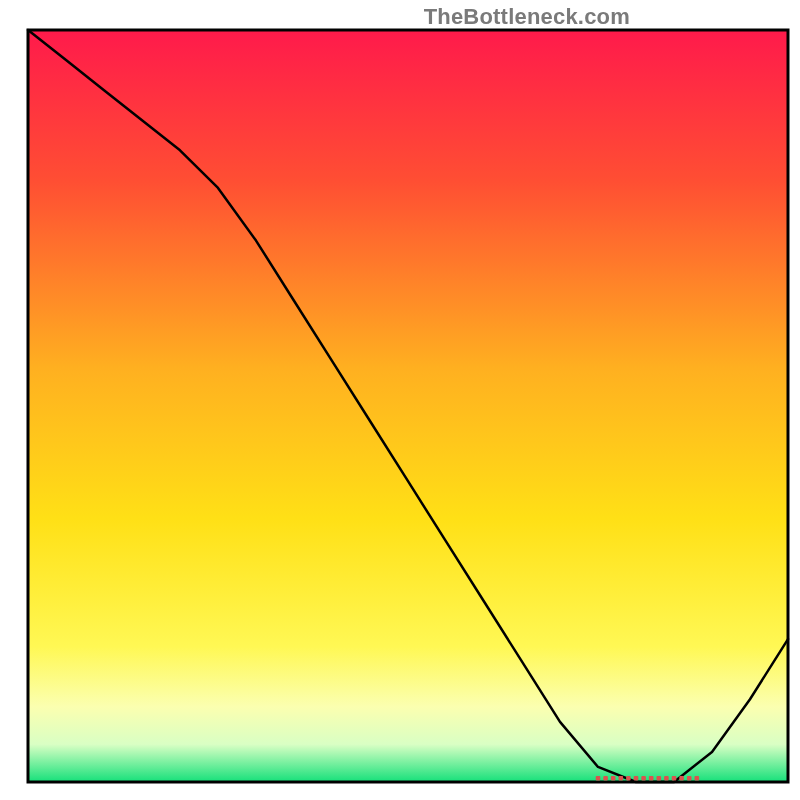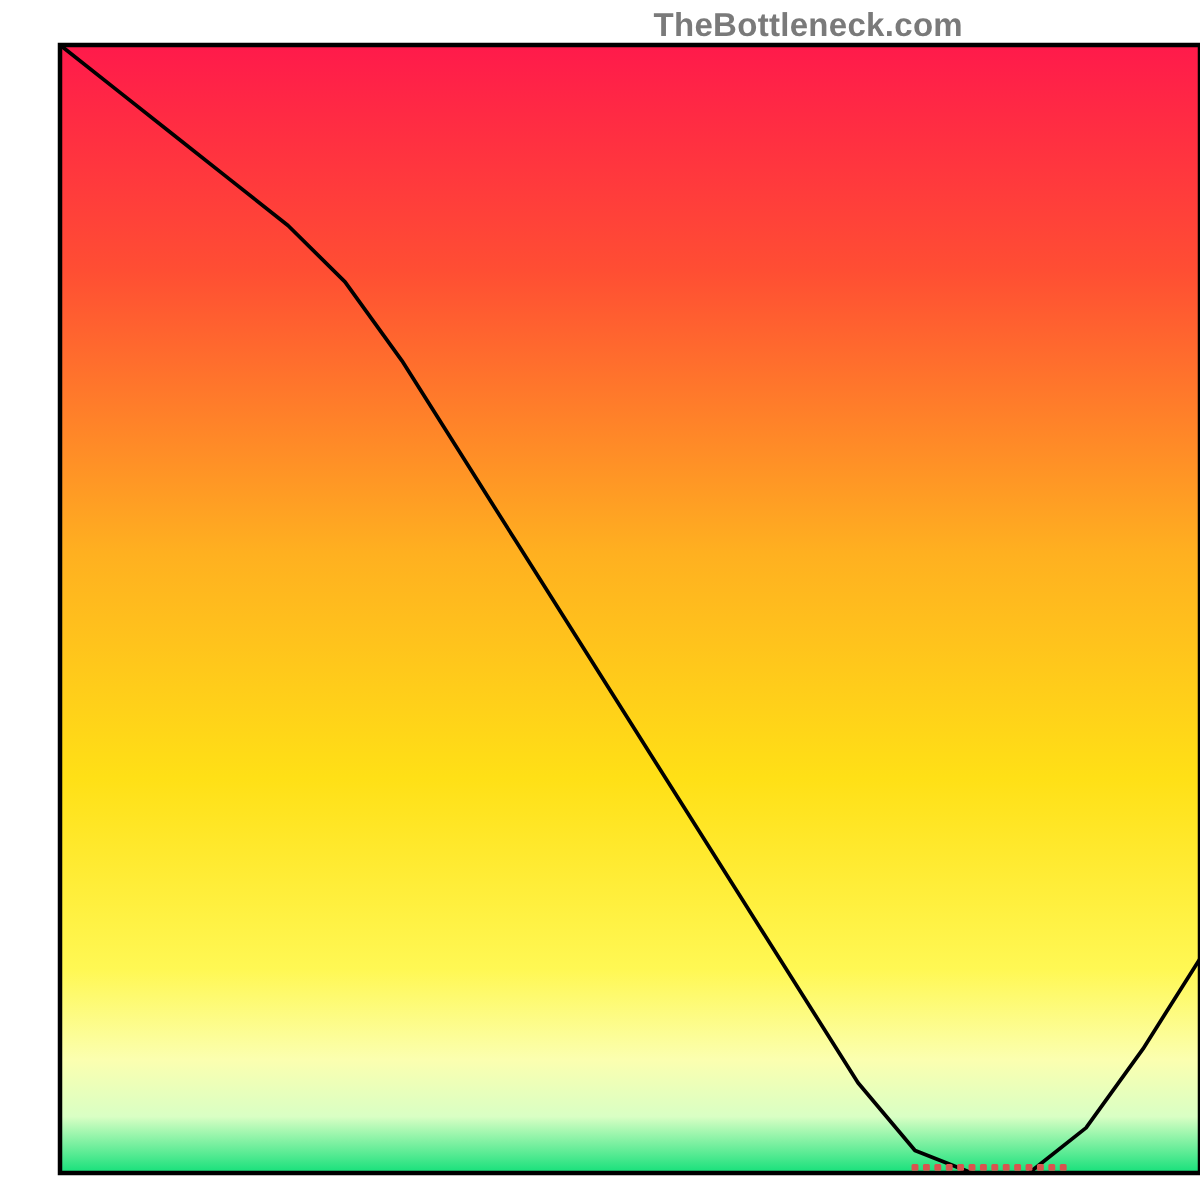--- a/index.html
+++ b/index.html
@@ -8,21 +8,20 @@
     width: 800px;
     height: 800px;
     overflow: hidden;
     font-family: Arial, Helvetica, sans-serif;
     background: #fff;
   }
   .wrap {
     position: relative;
     width: 640px;
     height: 800px;
-    margin-left: 12px;
   }
   .watermark {
     position: absolute;
     top: 4px;
     right: 10px;
     font-size: 22px;
     font-weight: 600;
     color: #7a7a7a;
     letter-spacing: 0.2px;
     user-select: none;

